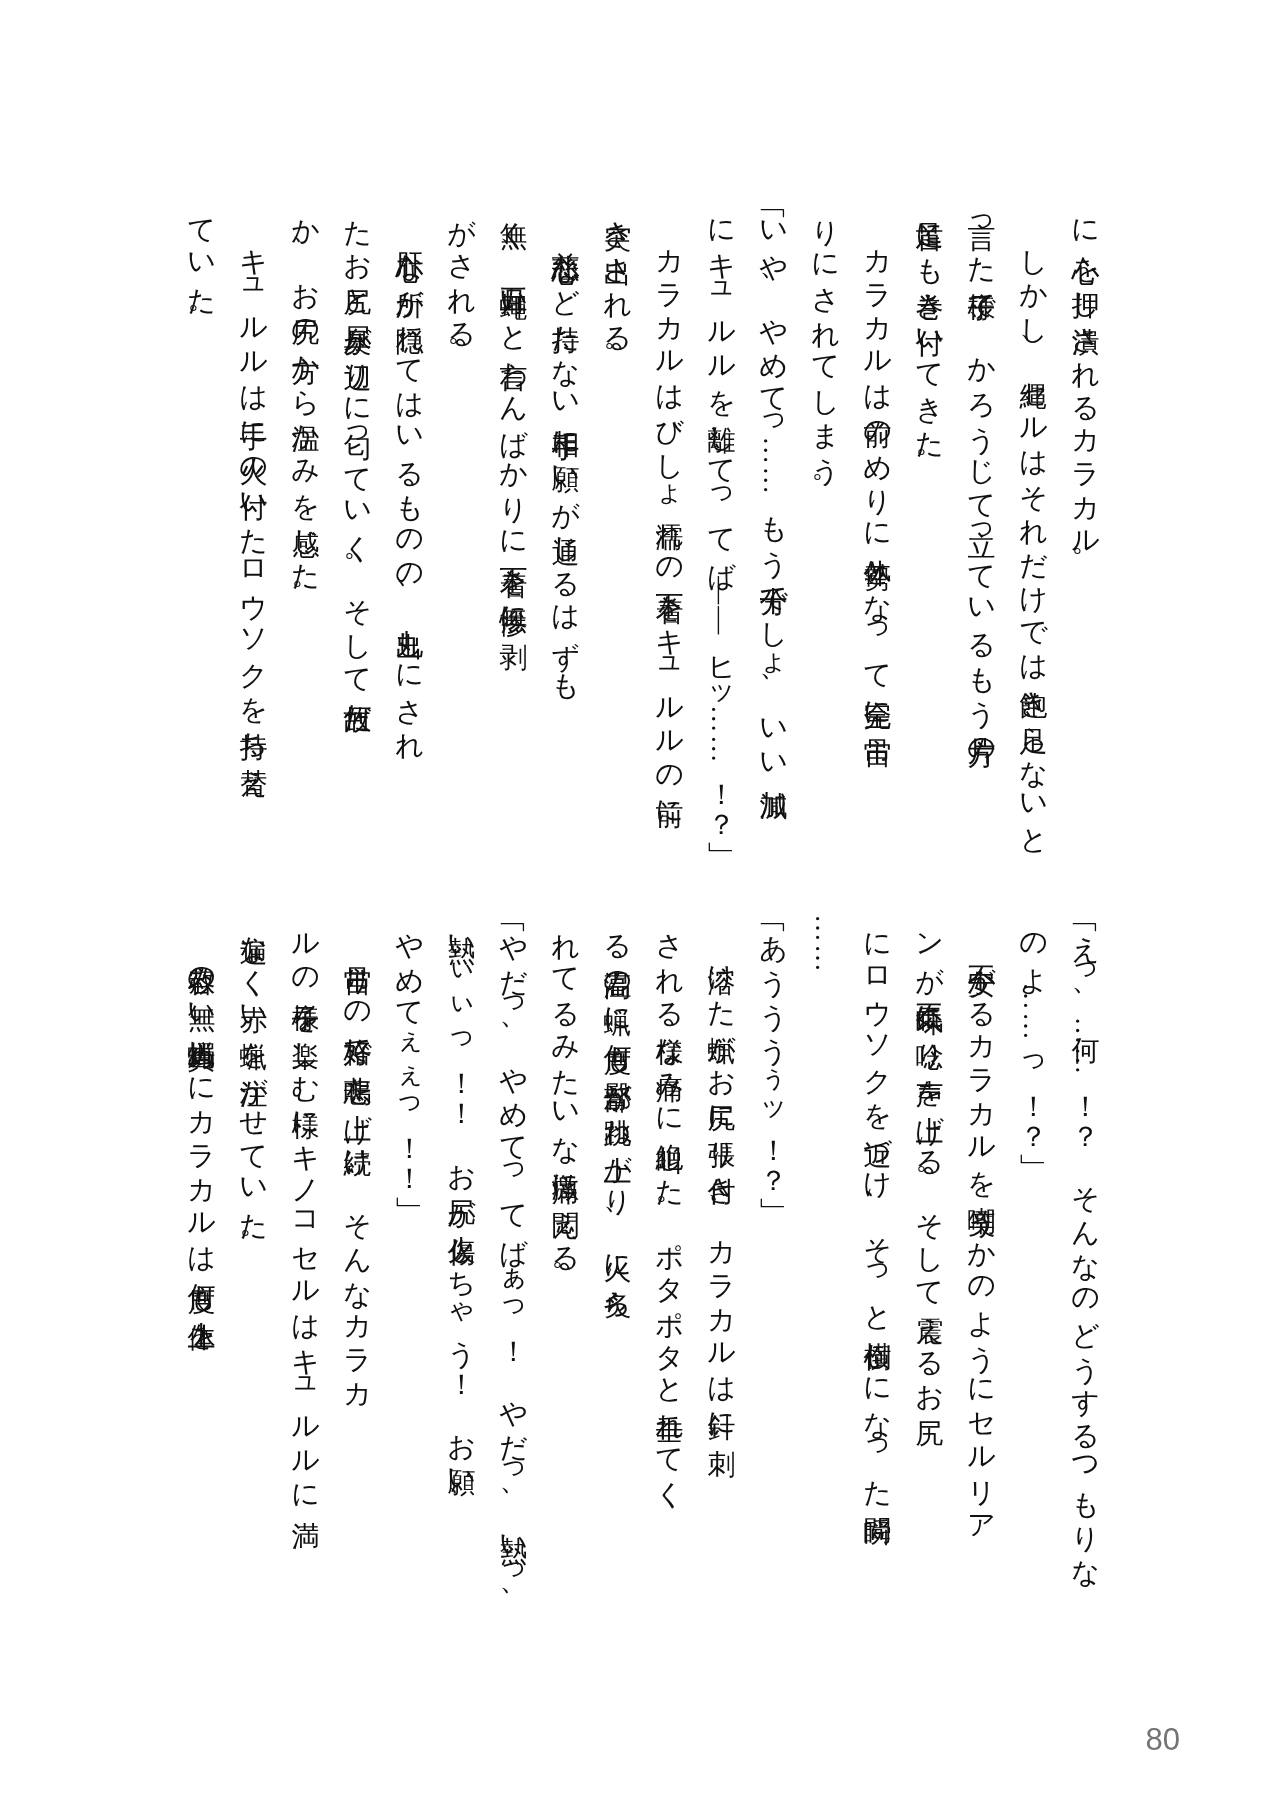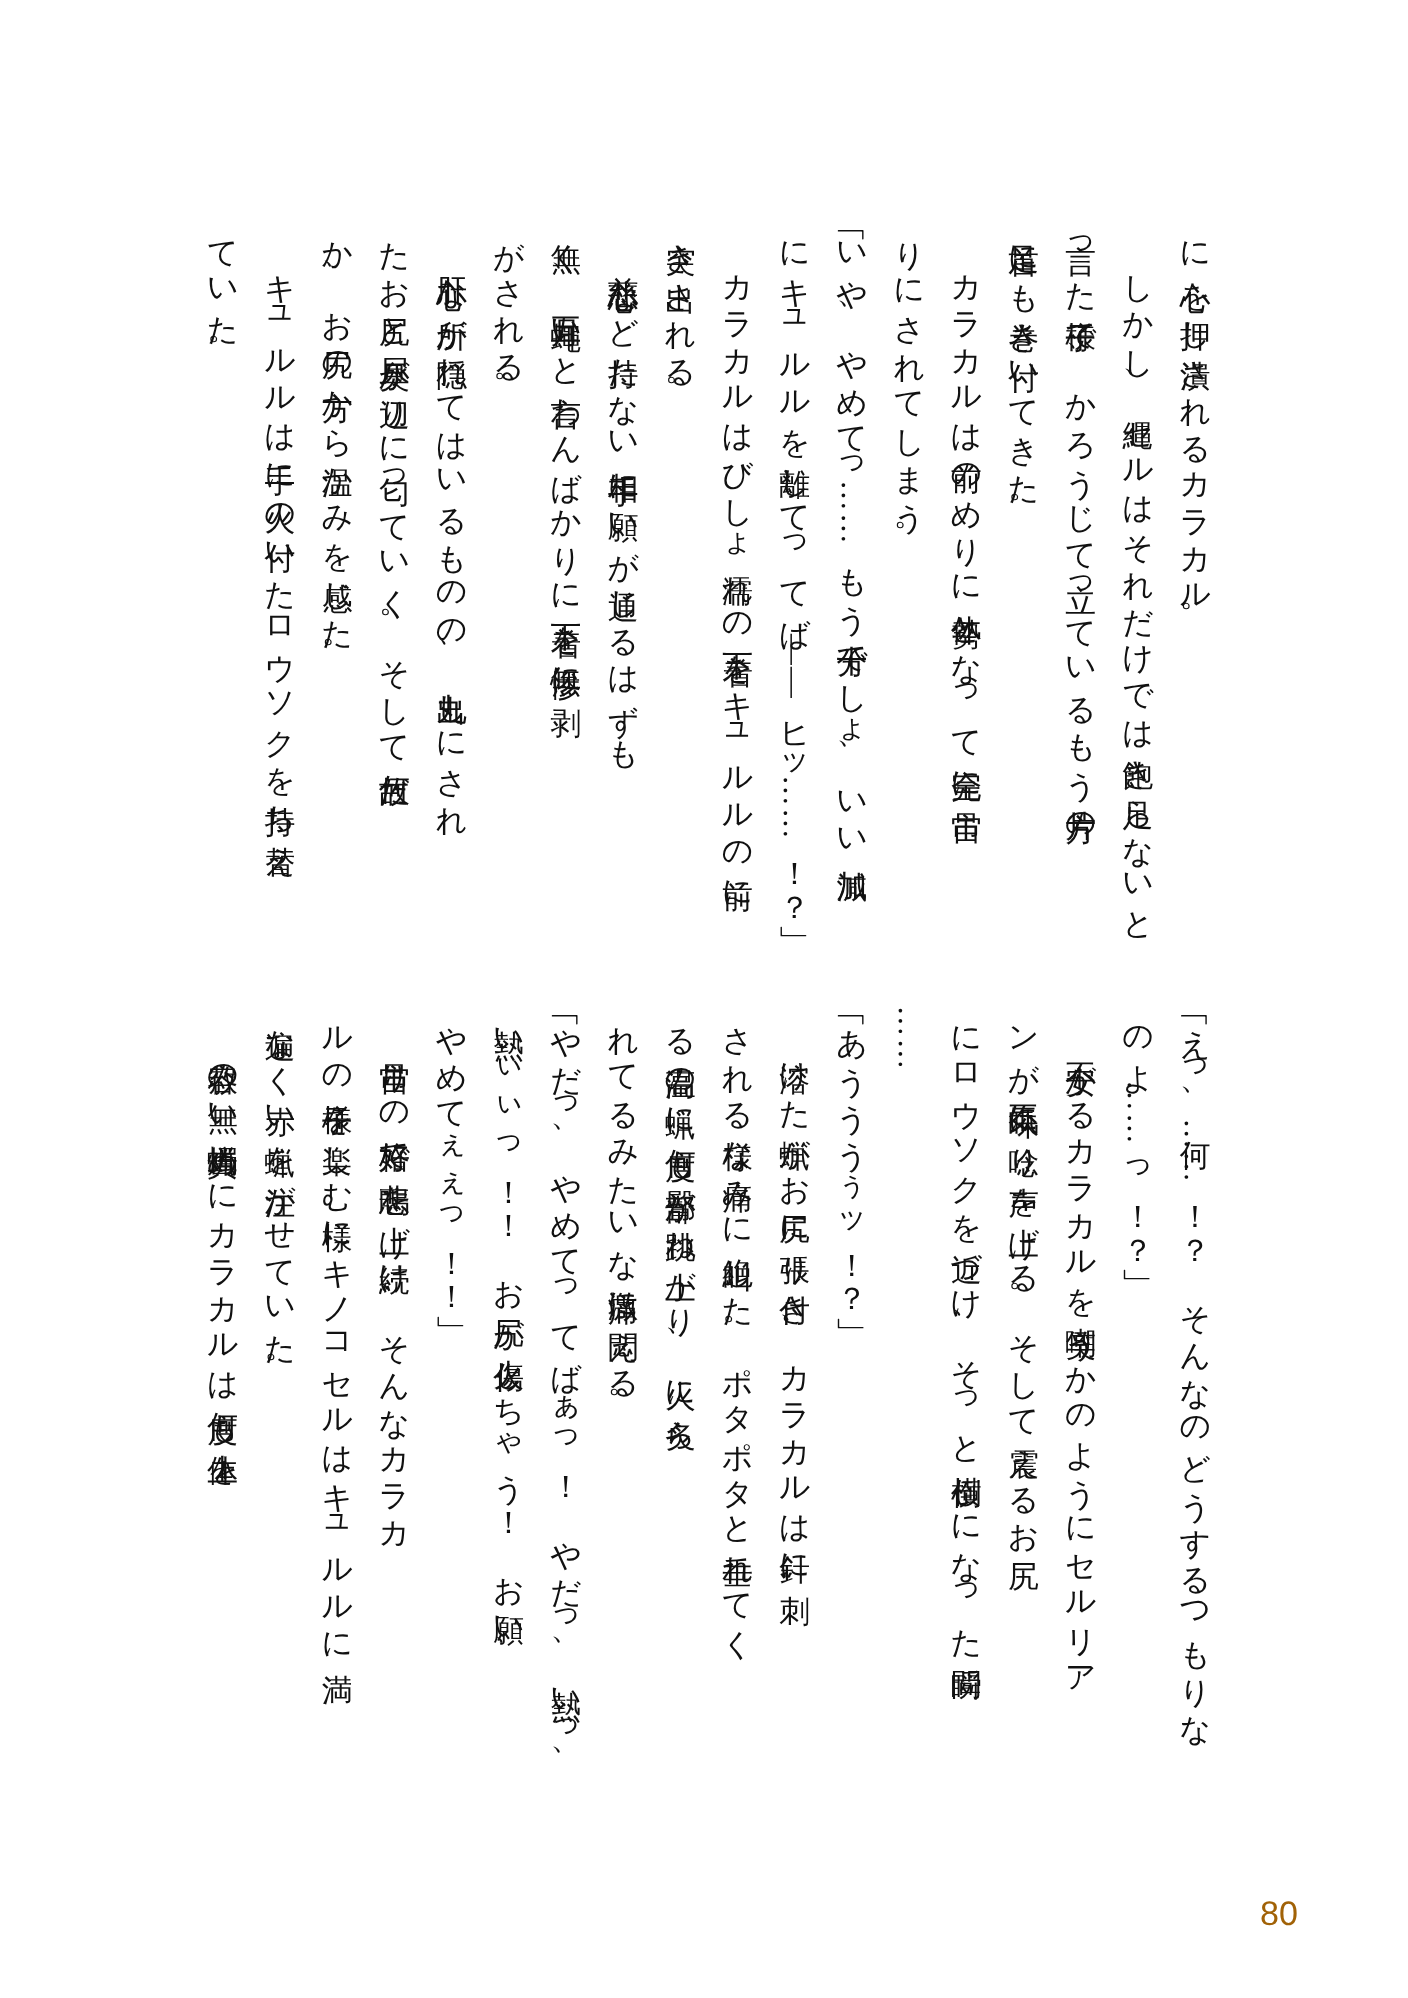--- a/index.html
+++ b/index.html
@@ -36,21 +36,21 @@
   }
   .vline.indent {
     text-indent: 30px;
   }
   .page-number {
     position: absolute;
     top: 1722px;
     right: 100px;
     font-family: "Liberation Sans", "DejaVu Sans", sans-serif;
     font-size: 31px;
-    color: #a16207;
+    color: #737373;
     letter-spacing: 0;
   }
 </style>
 </head>
 <body>
 
 <div class="page">
   <section class="tblock" id="top-block">
       <p class="vline">に心を押し潰されるカラカル。</p>
       <p class="vline indent">しかし、縄セルはそれだけでは飽き足らないと</p>

